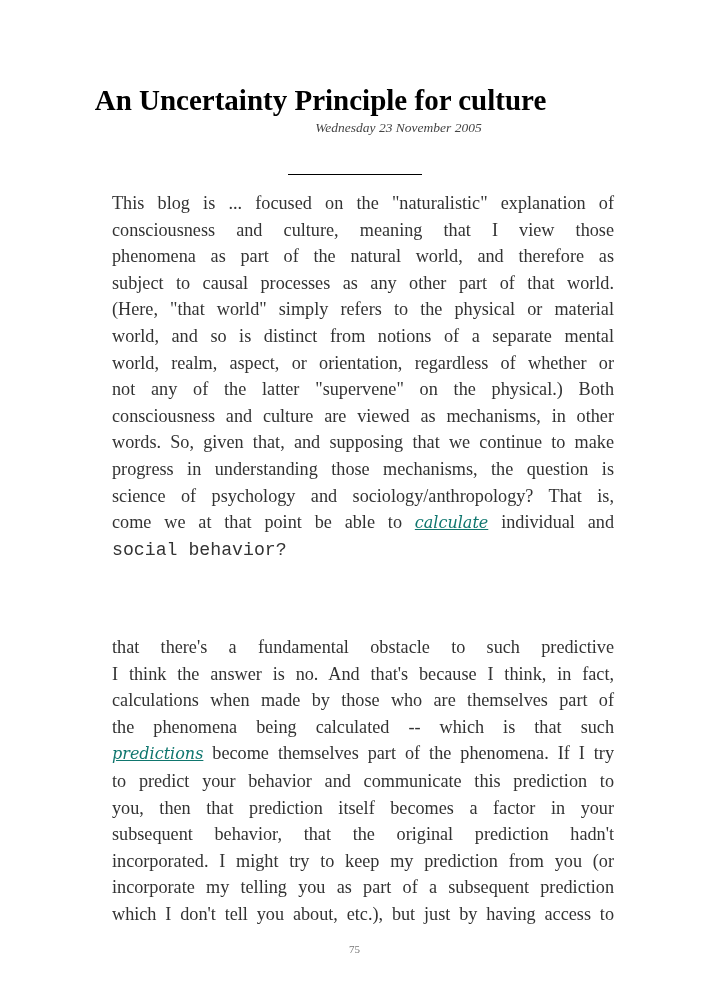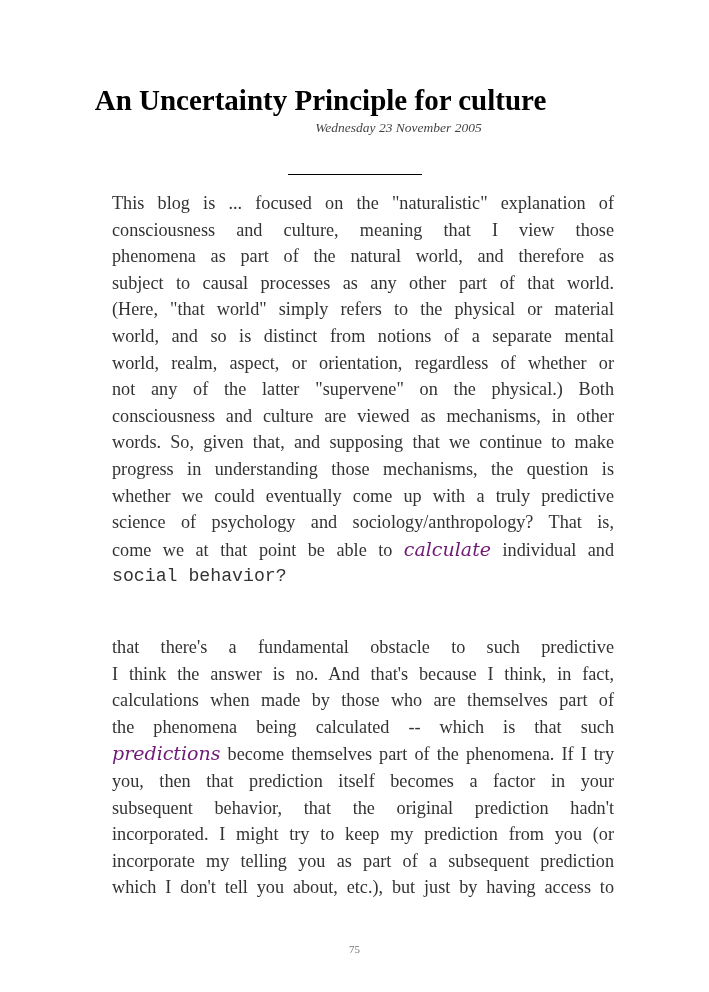--- a/index.html
+++ b/index.html
@@ -59,23 +59,24 @@
       font-size: 18.2px;
       line-height: 26.6px;
       color: #333333;
       text-align: justify;
       margin: 8px;
     }
     .p1 { top: 182px; }
     .p2 { top: 626px; }
     .em {
       font-style: italic;
-      color: #701a75;
+      color: #0f766e;
       font-family: "DejaVu Serif", "Liberation Serif", serif;
-      font-size: 19px;
+      font-size: 16px;
+      text-decoration: underline;
     }
     .line {
       display: block;
       text-align: justify;
       text-align-last: justify;
       white-space: nowrap;
     }
     .line.last {
       text-align-last: left;
       font-family: Liberation Mono, monospace;
@@ -103,32 +104,32 @@
     <span class="line">consciousness and culture, meaning that I view those</span>
     <span class="line">phenomena as part of the natural world, and therefore as</span>
     <span class="line">subject to causal processes as any other part of that world.</span>
     <span class="line">(Here, "that world" simply refers to the physical or material</span>
     <span class="line">world, and so is distinct from notions of a separate mental</span>
     <span class="line">world, realm, aspect, or orientation, regardless of whether or</span>
     <span class="line">not any of the latter "supervene" on the physical.) Both</span>
     <span class="line">consciousness and culture are viewed as mechanisms, in other</span>
     <span class="line">words. So, given that, and supposing that we continue to make</span>
     <span class="line">progress in understanding those mechanisms, the question is</span>
-    <span class="line">whether we could eventually come up with a truly predictive</span>
     <span class="line">science of psychology and sociology/anthropology? That is,</span>
     <span class="line"><span>come we at that point be able to </span><span class="em">calculate</span><span> individual and</span></span>
     <span class="line last">social behavior?</span>
   </div>
 
   <div class="body-text p2">
     <span class="line">that there's a fundamental obstacle to such predictive</span>
     <span class="line">I think the answer is no. And that's because I think, in fact,</span>
     <span class="line">calculations when made by those who are themselves part of</span>
     <span class="line">the phenomena being calculated -- which is that such</span>
     <span class="line"><span></span><span class="em">predictions</span><span> become themselves part of the phenomena. If I try</span></span>
+    <span class="line">to predict your behavior and communicate this prediction to</span>
     <span class="line">you, then that prediction itself becomes a factor in your</span>
     <span class="line">subsequent behavior, that the original prediction hadn't</span>
     <span class="line">incorporated. I might try to keep my prediction from you (or</span>
     <span class="line">incorporate my telling you as part of a subsequent prediction</span>
     <span class="line">which I don't tell you about, etc.), but just by having access to</span>
   </div>
 
   <div class="page-number">75</div>
 </div>
 

